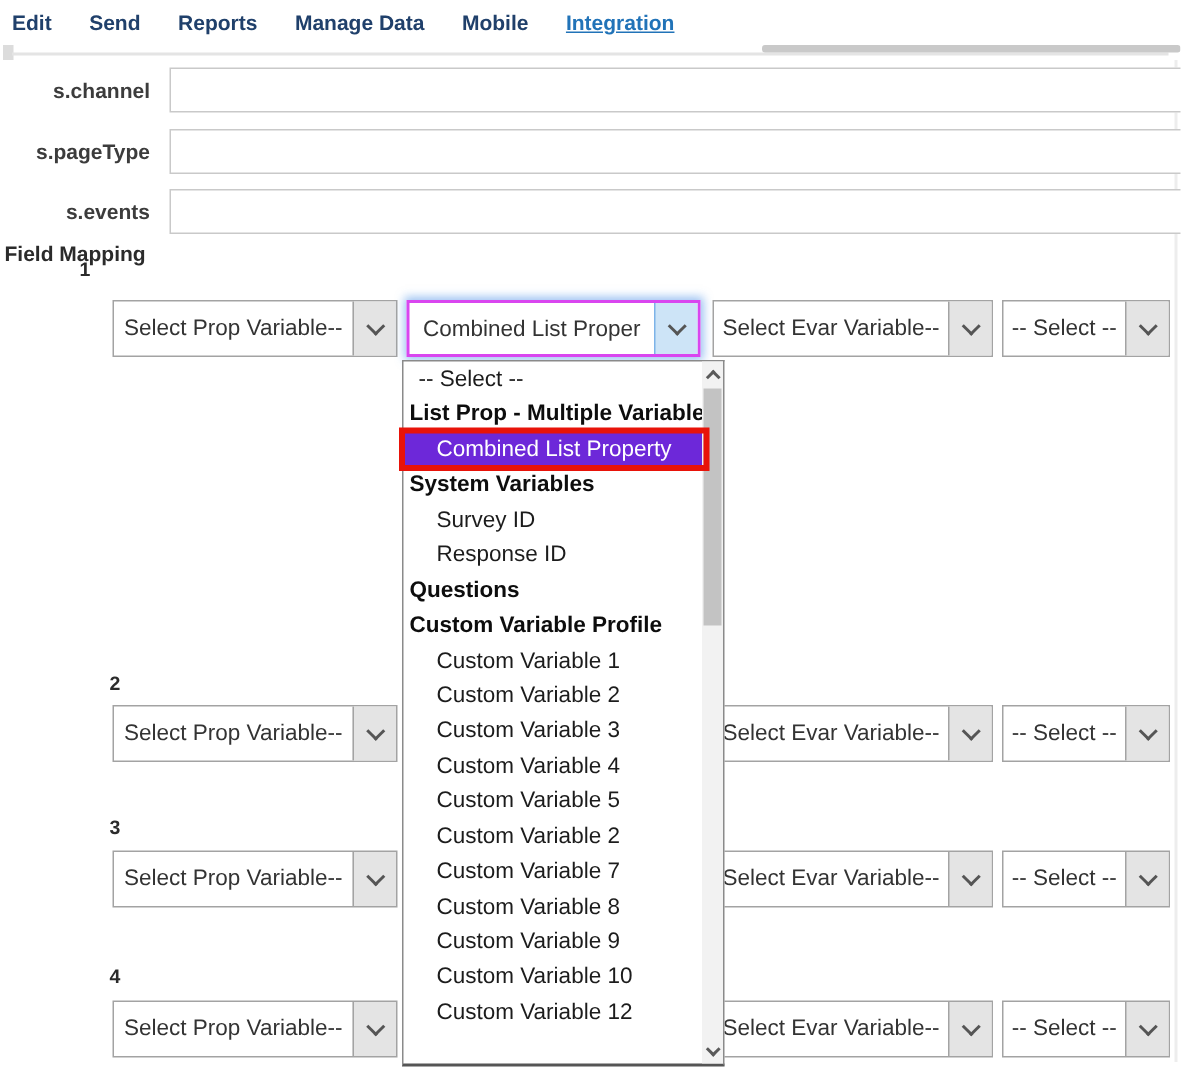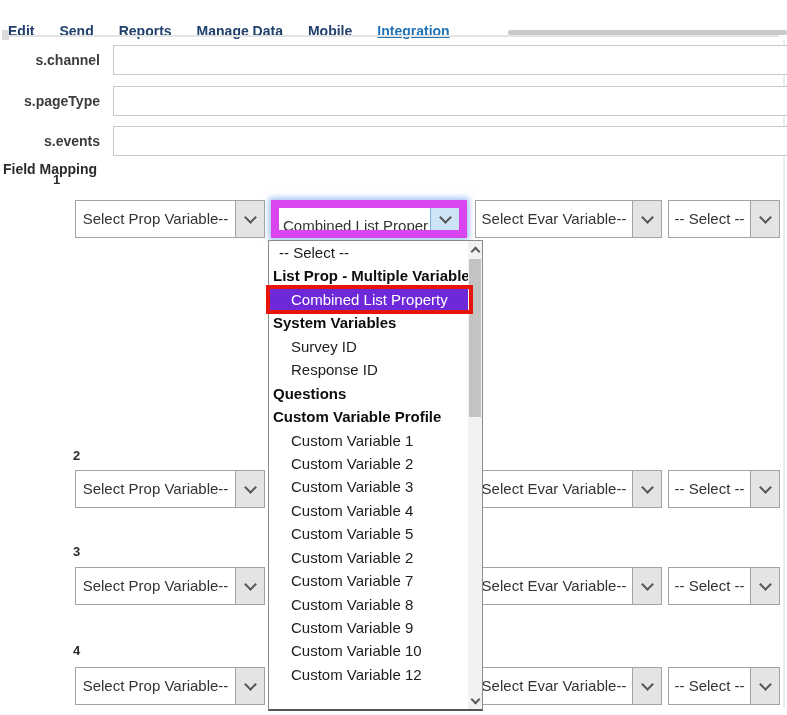--- a/index.html
+++ b/index.html
@@ -1,21 +1,21 @@
 <!DOCTYPE html>
 <html><head>
 <meta charset="utf-8">
 <style>
   html,body{margin:0;padding:0;}
   body{
     width:787px;height:715px;position:relative;background:#fff;
     font-family:"Liberation Sans",sans-serif;overflow:hidden;
   }
   
-  .nav{position:absolute;top:7px;left:8px;display:flex;gap:25px;font-size:14px;font-weight:bold;margin-top:16px;}
+  .nav{position:absolute;top:7px;left:8px;display:flex;gap:25px;font-size:14px;font-weight:bold;}
   .nav-item{color:#20406b;cursor:pointer;white-space:nowrap;}
   .nav-item.active{color:#2173b8;text-decoration:underline;}
   
   .corner-chip{position:absolute;left:2px;top:30px;width:7px;height:10px;background:#dcdcdc;}
   .divider{position:absolute;left:8px;top:35px;width:771px;height:2px;background:#e4e4e4;}
   .hscroll-thumb{position:absolute;left:508px;top:30px;width:279px;height:5px;background:#c9c9c9;border-radius:2px;}
   .right-border{position:absolute;left:783px;top:40px;width:2px;height:668px;background:#ededed;}
   
   .form-row{position:absolute;left:0;width:729px;height:30px;}
   .form-label{position:absolute;left:0;top:0;width:100px;text-align:right;font-weight:bold;
@@ -25,21 +25,21 @@
   
   .fm-title{position:absolute;left:3px;top:161px;font-weight:bold;font-size:14px;color:#2b2b2b;}
   .row-number{position:absolute;font-weight:bold;font-size:13px;color:#2b2b2b;}
   .map-row{position:absolute;left:0;width:787px;height:38px;}
   .sel{position:absolute;top:0;height:38px;box-sizing:border-box;border:1px solid #a3a3a3;background:#fff;
     font-size:15px;color:#333;display:flex;align-items:stretch;cursor:pointer;}
   .sel-text{flex:1;text-align:center;padding:0 4px;white-space:nowrap;overflow:hidden;line-height:36px;}
   .sel-btn{width:28px;background:#e4e4e4;border-left:1px solid #a3a3a3;display:flex;align-items:center;justify-content:center;}
   .chev{width:7px;height:7px;border-right:2px solid #555;border-bottom:2px solid #555;
     transform:rotate(45deg);margin-top:-4px;}
-  .sel.focused{border:8px solid #d946ef;box-shadow:0 0 6px 2px rgba(70,140,230,.55);}
+  .sel.focused{border:2px solid #d946ef;box-shadow:0 0 6px 2px rgba(70,140,230,.55);}
   .sel.focused .sel-btn{background:#cde4f7;border-left:1px solid #7db3e8;}
   .sel-prop{left:75px;width:190px;}
   .sel-list{left:271px;width:196px;}
   .sel-evar{left:475px;width:187px;justify-content:center;}
   .sel-event{left:668px;width:112px;}
   
   .listbox{position:absolute;left:268px;top:240px;width:215px;height:471px;background:#fff;
     border:1px solid #8a8a8a;border-bottom:2px solid #555;box-sizing:border-box;z-index:10;}
   .list-items{position:absolute;left:0;top:0;right:14px;bottom:0;overflow:hidden;}
   .opt{height:23.45px;line-height:23.45px;font-size:15px;color:#1c1c1c;padding-left:10px;

